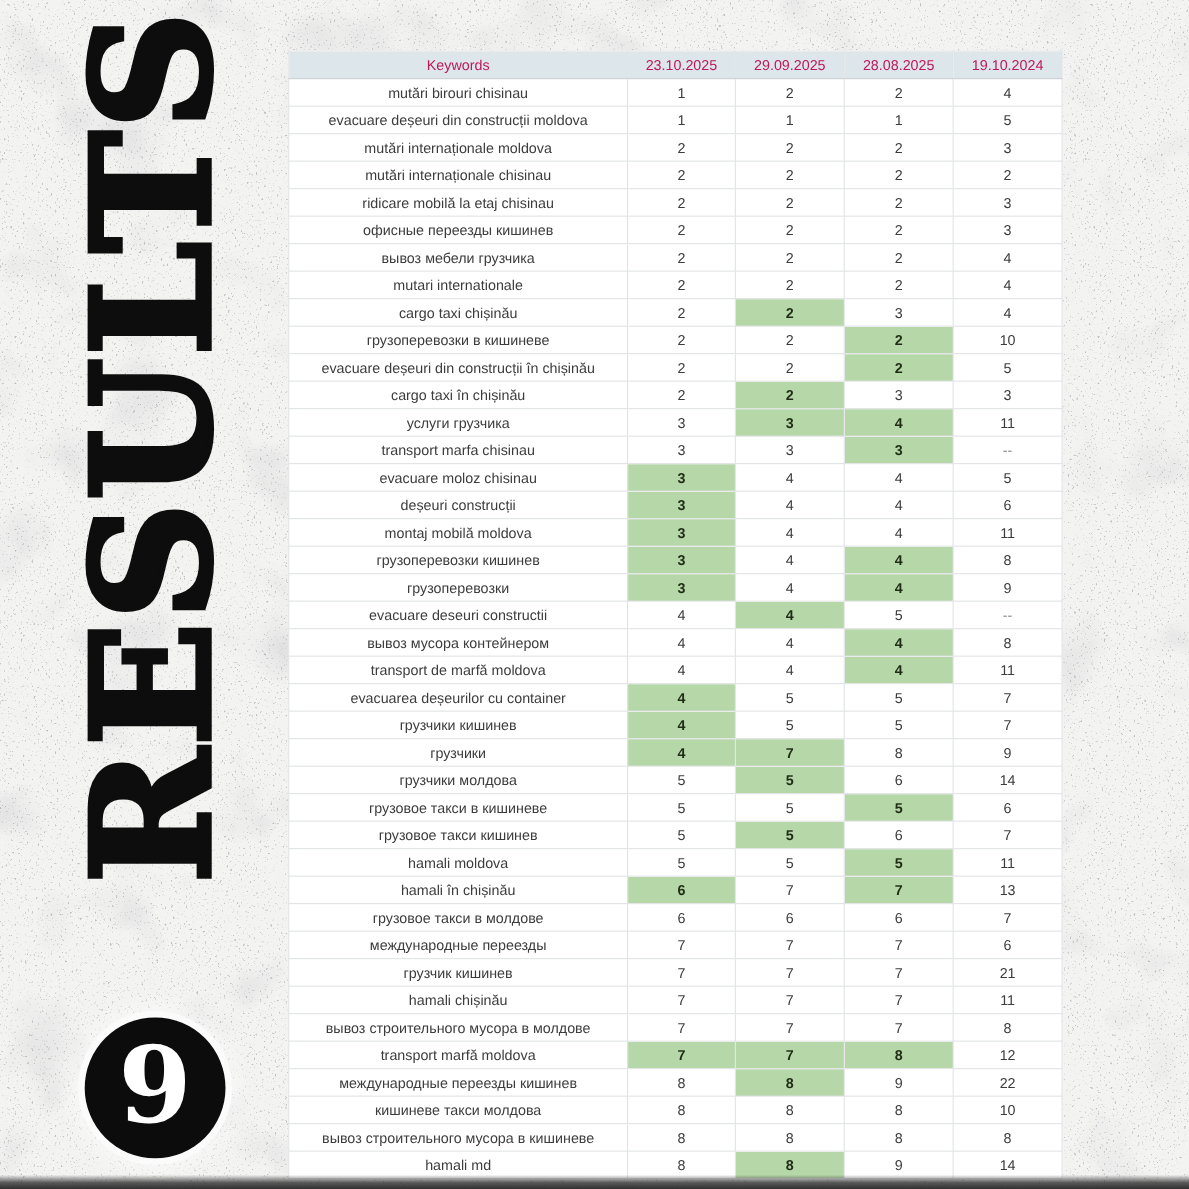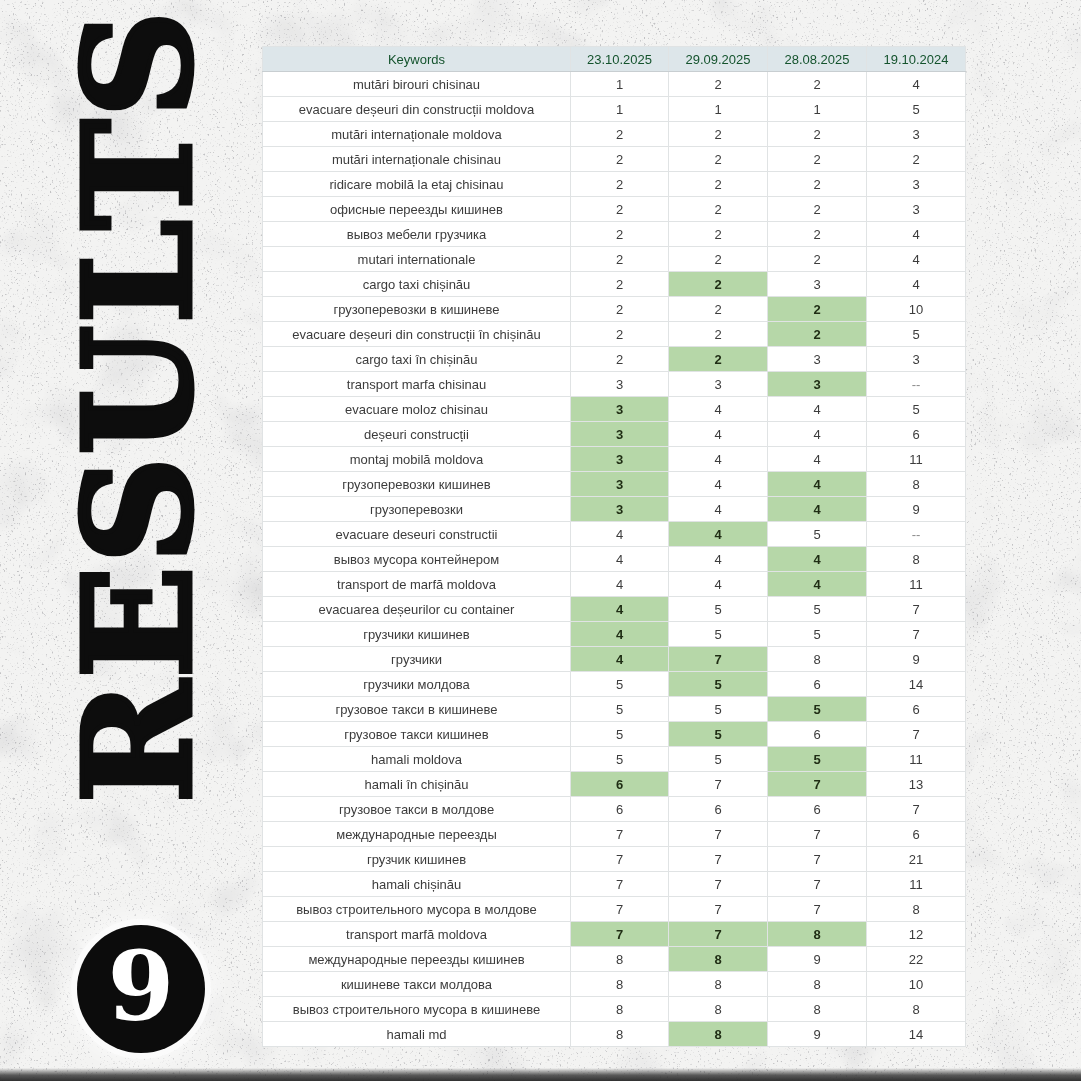--- a/index.html
+++ b/index.html
@@ -12,21 +12,21 @@
   }
   svg.bg{position:absolute;left:0;top:0;width:1081px;height:1081px;}
 
   
   .table-wrap{position:absolute;left:262px;top:46px;}
   table{border-collapse:collapse;table-layout:fixed;width:703px;background:#ffffff;}
   th,td{
     height:24px;padding:0 2px;text-align:center;font-size:13px;
     border:1px solid #e0e3e4;color:#3c3c3c;white-space:nowrap;overflow:hidden;
   }
-  th{background:var(--header-bg);font-weight:normal;color:#14532d;border-bottom:1px solid #c8ced1;}
+  th{background:var(--header-bg);font-weight:normal;color:#be185d;border-bottom:1px solid #c8ced1;}
   td.green{background:var(--green);font-weight:bold;color:#1f2d14;}
   td.dash{color:#8a8a8a;}
 
   
   .vtitle-box{
     position:absolute;left:78px;top:32px;width:120px;height:748px;
     display:flex;align-items:center;justify-content:center;pointer-events:none;
   }
   .vtitle{
     transform:rotate(-90deg);
@@ -175,20 +175,27 @@
           <td class="num">5</td>
         </tr>
         <tr>
           <td class="kw">cargo taxi în chișinău</td>
           <td class="num">2</td>
           <td class="num green">2</td>
           <td class="num">3</td>
           <td class="num">3</td>
         </tr>
         <tr>
+          <td class="kw">услуги грузчика</td>
+          <td class="num">3</td>
+          <td class="num green">3</td>
+          <td class="num green">4</td>
+          <td class="num">11</td>
+        </tr>
+        <tr>
           <td class="kw">transport marfa chisinau</td>
           <td class="num">3</td>
           <td class="num">3</td>
           <td class="num green">3</td>
           <td class="num dash">--</td>
         </tr>
         <tr>
           <td class="kw">evacuare moloz chisinau</td>
           <td class="num green">3</td>
           <td class="num">4</td>

